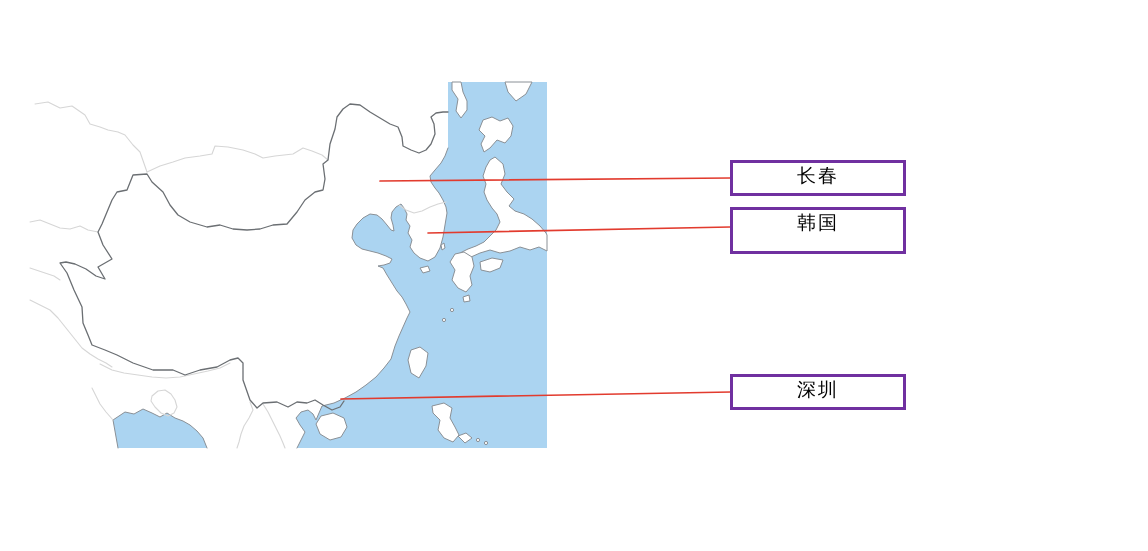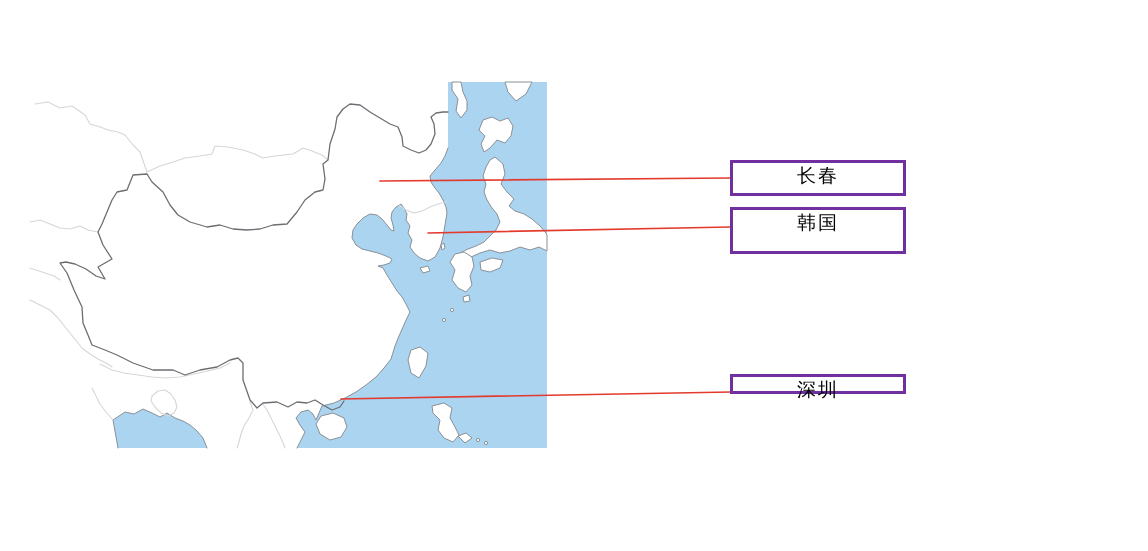--- a/index.html
+++ b/index.html
@@ -36,21 +36,21 @@
     border:3px solid var(--label-border);
     background:var(--label-bg);
     color:var(--label-text);
     display:flex;align-items:flex-start;justify-content:center;
     font-size:19px;
     letter-spacing:2px;
     user-select:none;
   }
   .callout-1{left:730px;top:160px;height:36px;}
   .callout-2{left:730px;top:207px;height:47px;}
-  .callout-3{left:730px;top:374px;height:20px;}
+  .callout-3{left:730px;top:374px;height:36px;}
 </style>
 </head>
 <body>
 
 <div class="stage">
 
   <svg class="map-svg" width="1148" height="551" viewBox="0 0 1148 551">
 
     <path class="sea" d="M448,82 L547,82 L547,448 L297,448 L301,440 L305,432 L300,425 L296,418 L301,412 L308,410 L313,414 L316,420 L319,413 L322,406 L334,403 L345,398 L356,392 L366,385 L376,377 L384,368 L391,359 L395,346 L399,336 L403,327 L407,318 L410,312 L406,304 L402,297 L397,291 L392,283 L387,275 L383,268 L378,266 L384,265 L390,263 L392,259 L386,256 L378,253 L370,251 L362,249 L356,245 L352,238 L353,230 L357,224 L363,218 L370,214 L377,215 L382,219 L387,225 L391,230 L394,231 L393,225 L391,218 L392,212 L396,207 L401,204 L404,208 L407,214 L406,220 L410,226 L408,233 L412,240 L410,247 L414,253 L420,258 L428,261 L435,257 L440,248 L443,237 L445,225 L447,213 L446,207 L443,200 L439,193 L435,188 L431,182 L430,176 L435,170 L441,163 L445,156 L448,148 Z"></path>
     <path class="sea" d="M113,420 L125,412 L134,414 L143,409 L152,413 L160,417 L167,413 L175,418 L183,421 L190,425 L197,431 L203,438 L207,448 L118,448 Z"></path>

